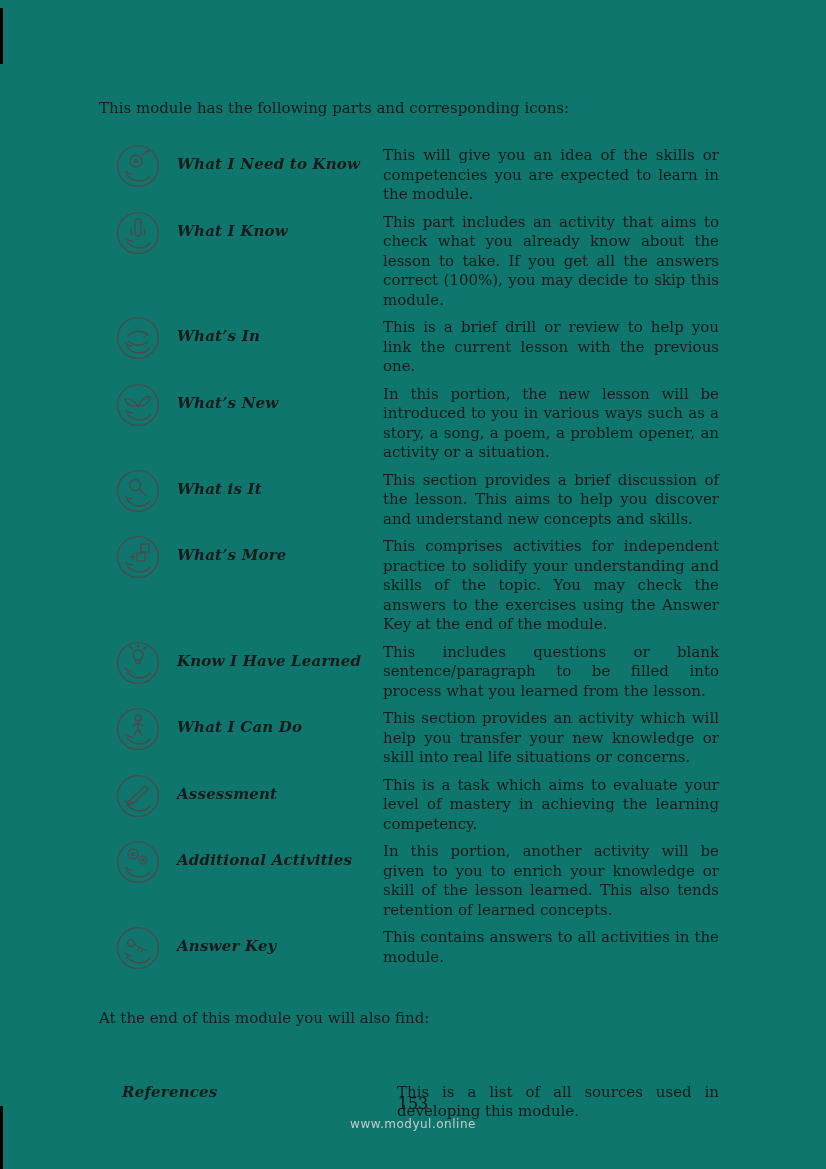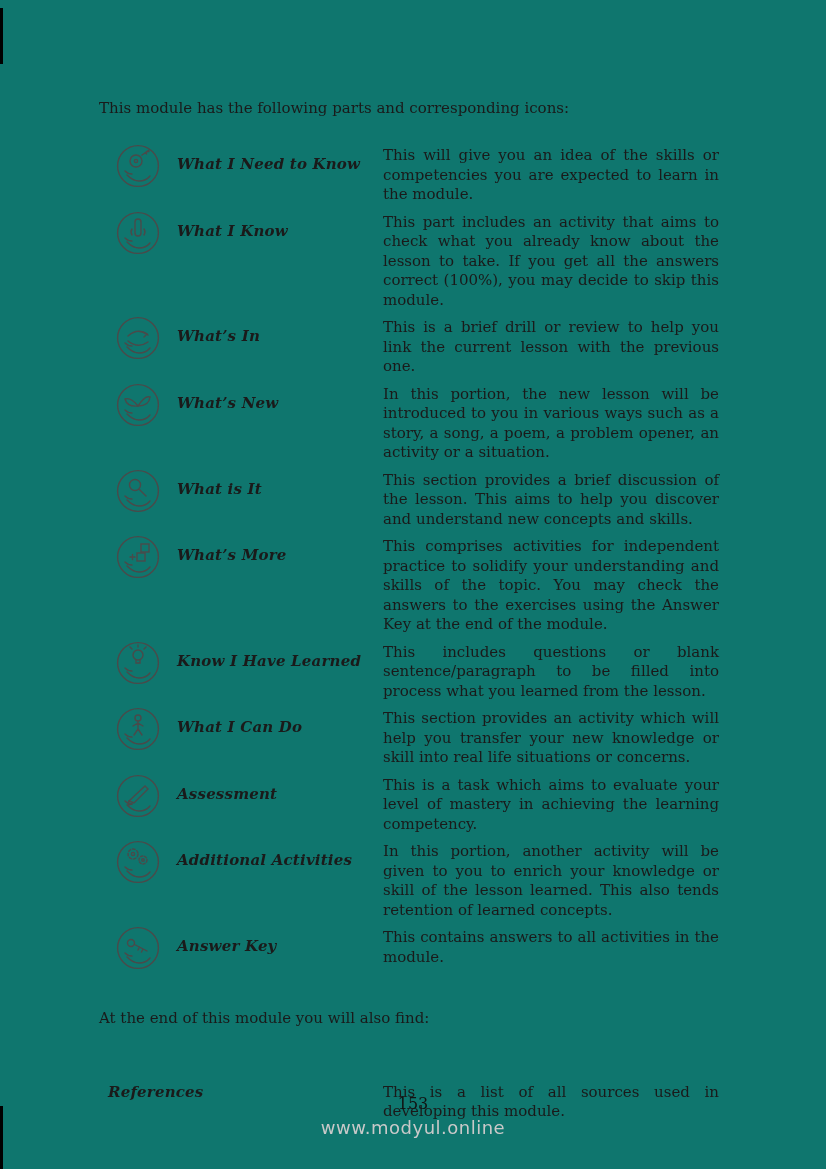--- a/index.html
+++ b/index.html
@@ -32,30 +32,30 @@
   }
   .desc-col{
     flex:1 1 auto;
     text-align:justify;
     line-height:1.3;
     padding-top:2px;
   }
   .outro{margin:34px 0 16px 0;line-height:1.35;}
   .references-row{margin-top:54px;}
   .ref-label-col{
-    flex:0 0 275px;box-sizing:border-box;margin-left:9px;
+    flex:0 0 275px;box-sizing:border-box;margin-left:23px;
     font-weight:bold;font-style:italic;letter-spacing:.2px;
   }
   .ref-desc-col{flex:1 1 auto;text-align:justify;line-height:1.3;}
   .footer{position:absolute;left:0;top:1094px;width:826px;text-align:center;}
   .page-number{font-size:16px;color:#111;}
   .watermark{
     margin-top:4px;
     font-family:"DejaVu Sans","Liberation Sans",sans-serif;
-    font-size:18px;color:#c9c9c9;letter-spacing:.5px;
+    font-size:12px;color:#c9c9c9;letter-spacing:.5px;
   }
 </style>
 </head>
 <body>
 
 <div class="page">
   <div class="edge-mark top"></div>
   <div class="edge-mark bottom"></div>
 
   <p class="intro">This module has the following parts and corresponding icons:</p>

